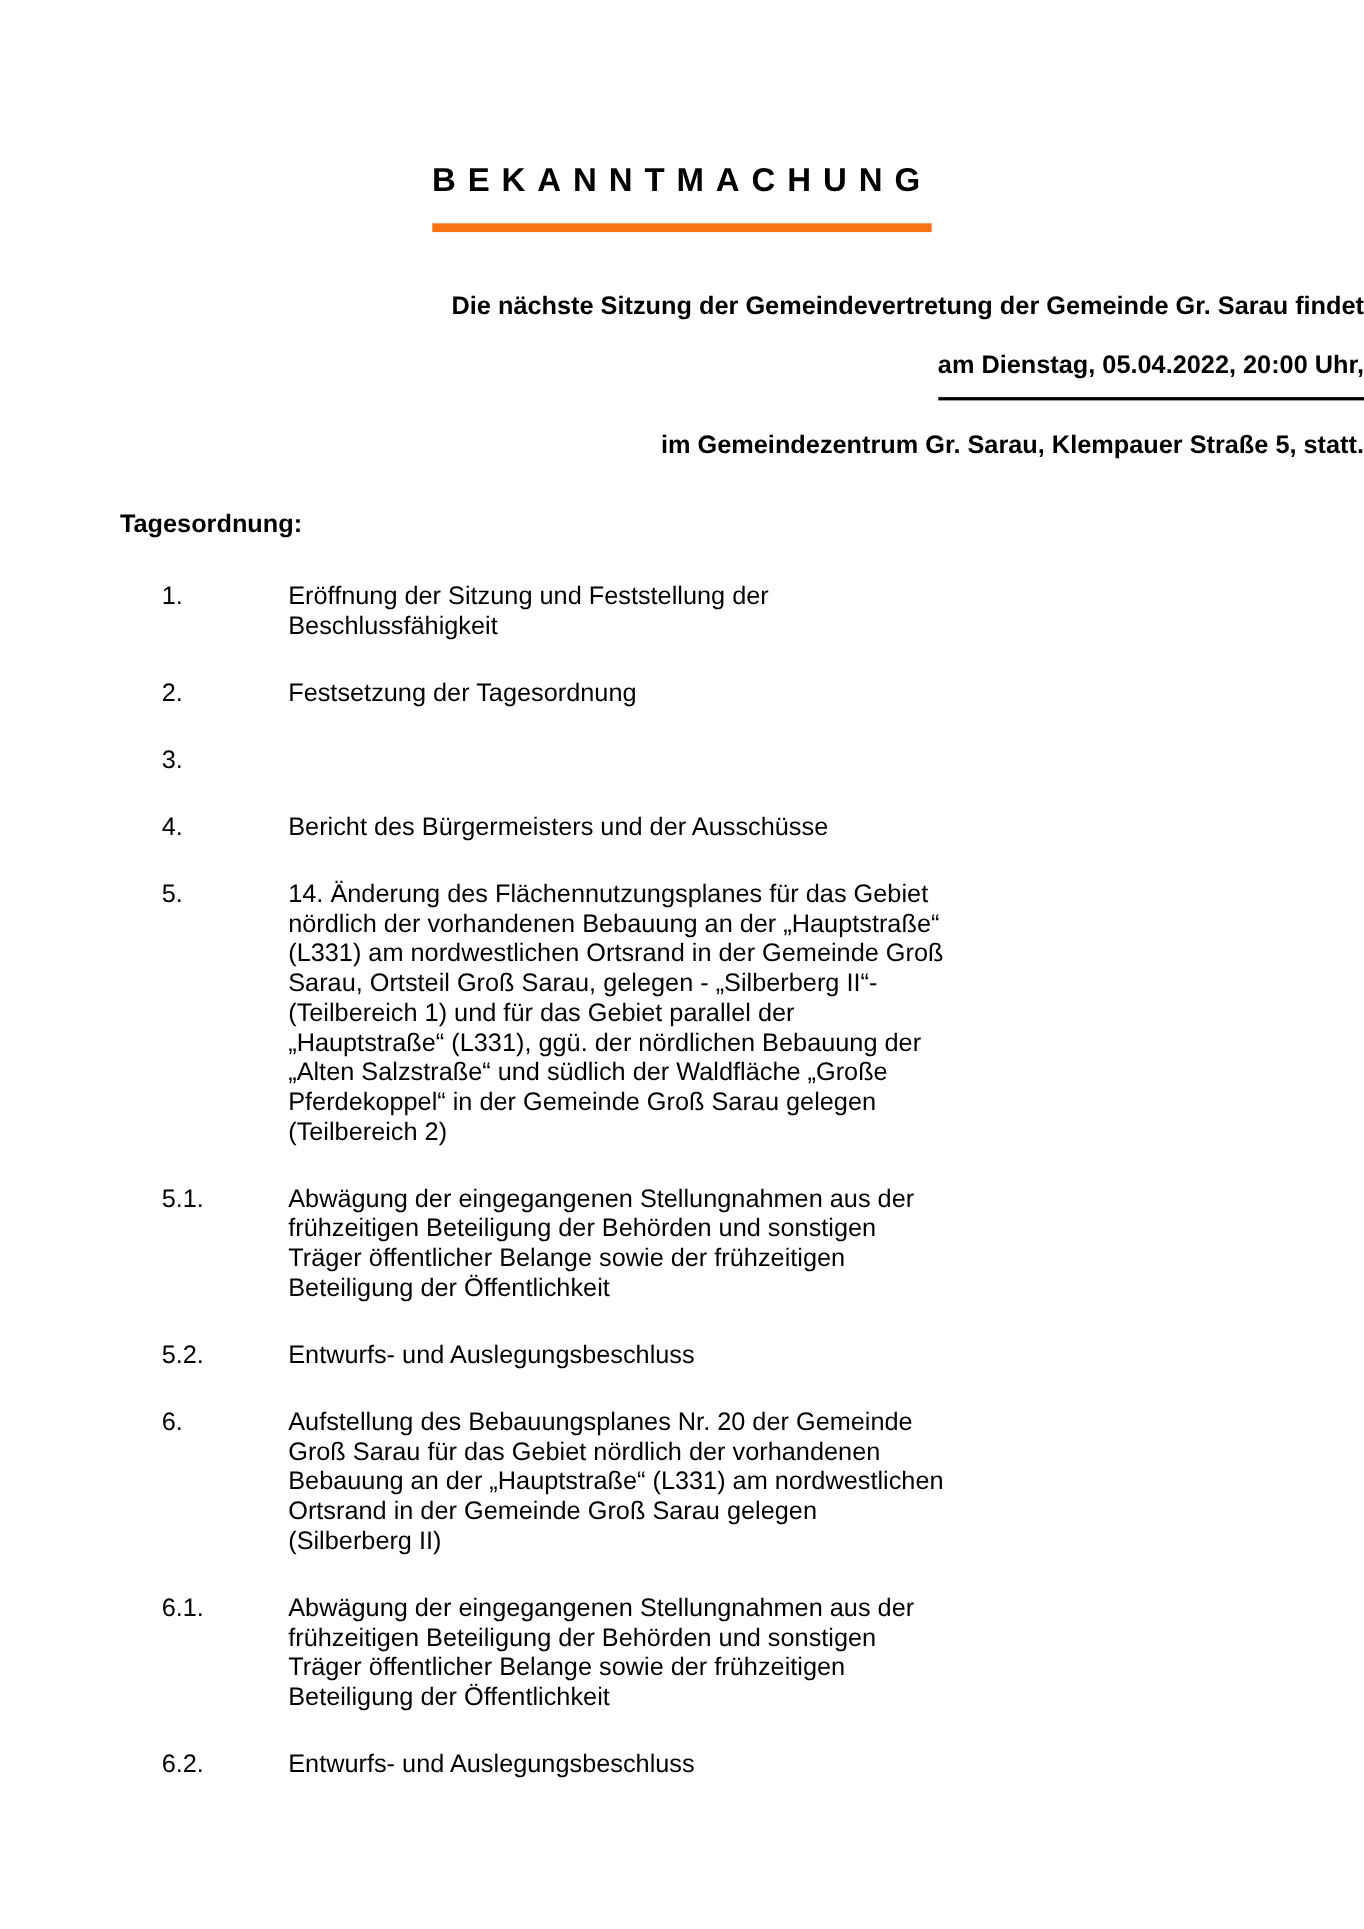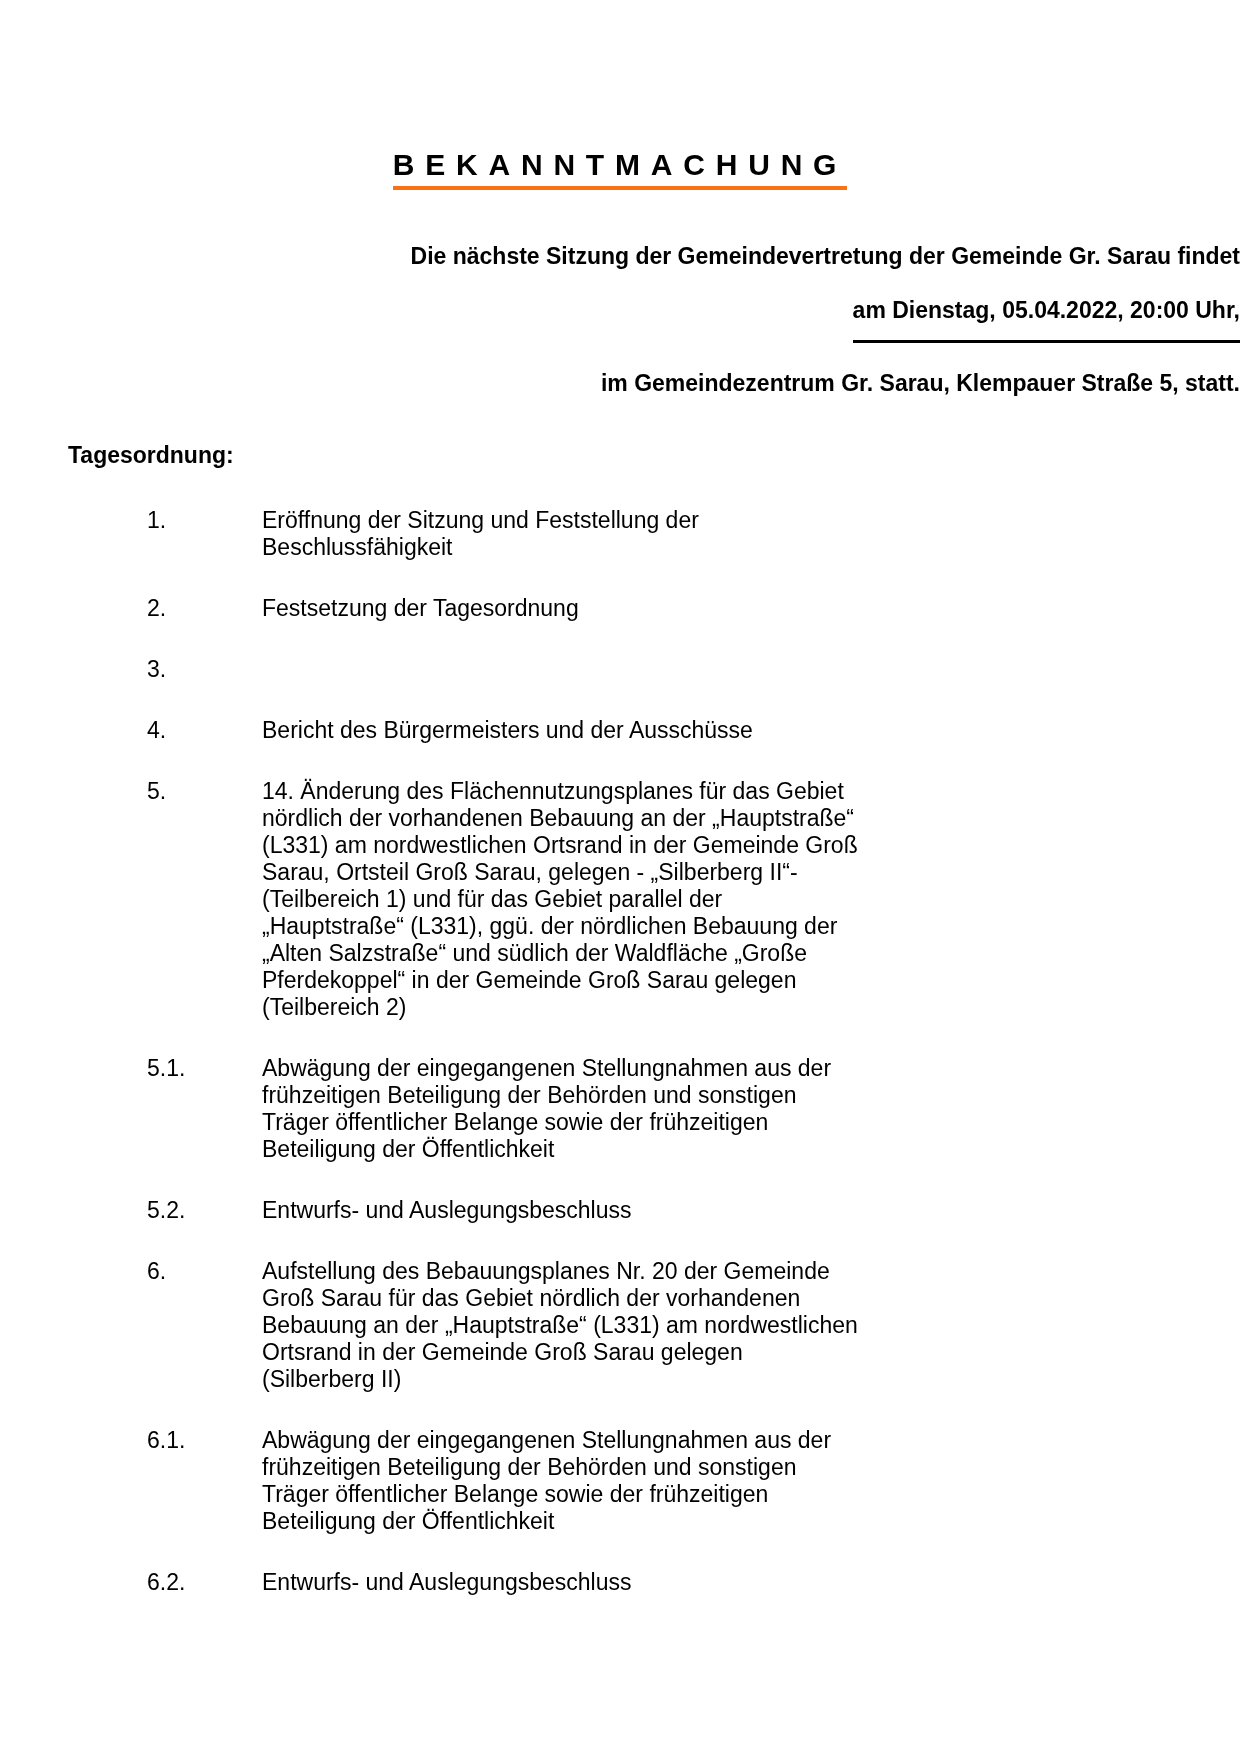--- a/index.html
+++ b/index.html
@@ -23,22 +23,22 @@
   .title-row {
     text-align: center;
     margin: 0;
   }
   .doc-title {
     display: inline-block;
     font-size: 30px;
     font-weight: bold;
     letter-spacing: 0.36em;
     line-height: 1.1;
-    border-bottom: 4px solid #f97316;
-    padding-bottom: 5px;
+    border-bottom: 8px solid #f97316;
+    padding-bottom: 22px;
     white-space: nowrap;
   }
   .intro p {
     text-align: right;
     font-weight: bold;
     font-size: 23px;
     line-height: 27px;
     margin: 27px 0 0 0;
   }
   .intro p.first {
@@ -46,21 +46,21 @@
   }
   .underlined-span {
     display: inline-block;
     border-bottom: 3px solid #000;
     padding-bottom: 16px;
   }
   .agenda-heading {
     font-size: 23px;
     font-weight: bold;
     line-height: 27px;
-    margin: 45px 0 0 68px;
+    margin: 45px 0 0 109px;
   }
   .agenda {
     margin: 38px 0 0 147px;
   }
   .agenda-row {
     display: flex;
     align-items: flex-start;
     margin-bottom: 34px;
     font-size: 23px;
     line-height: 27px;

